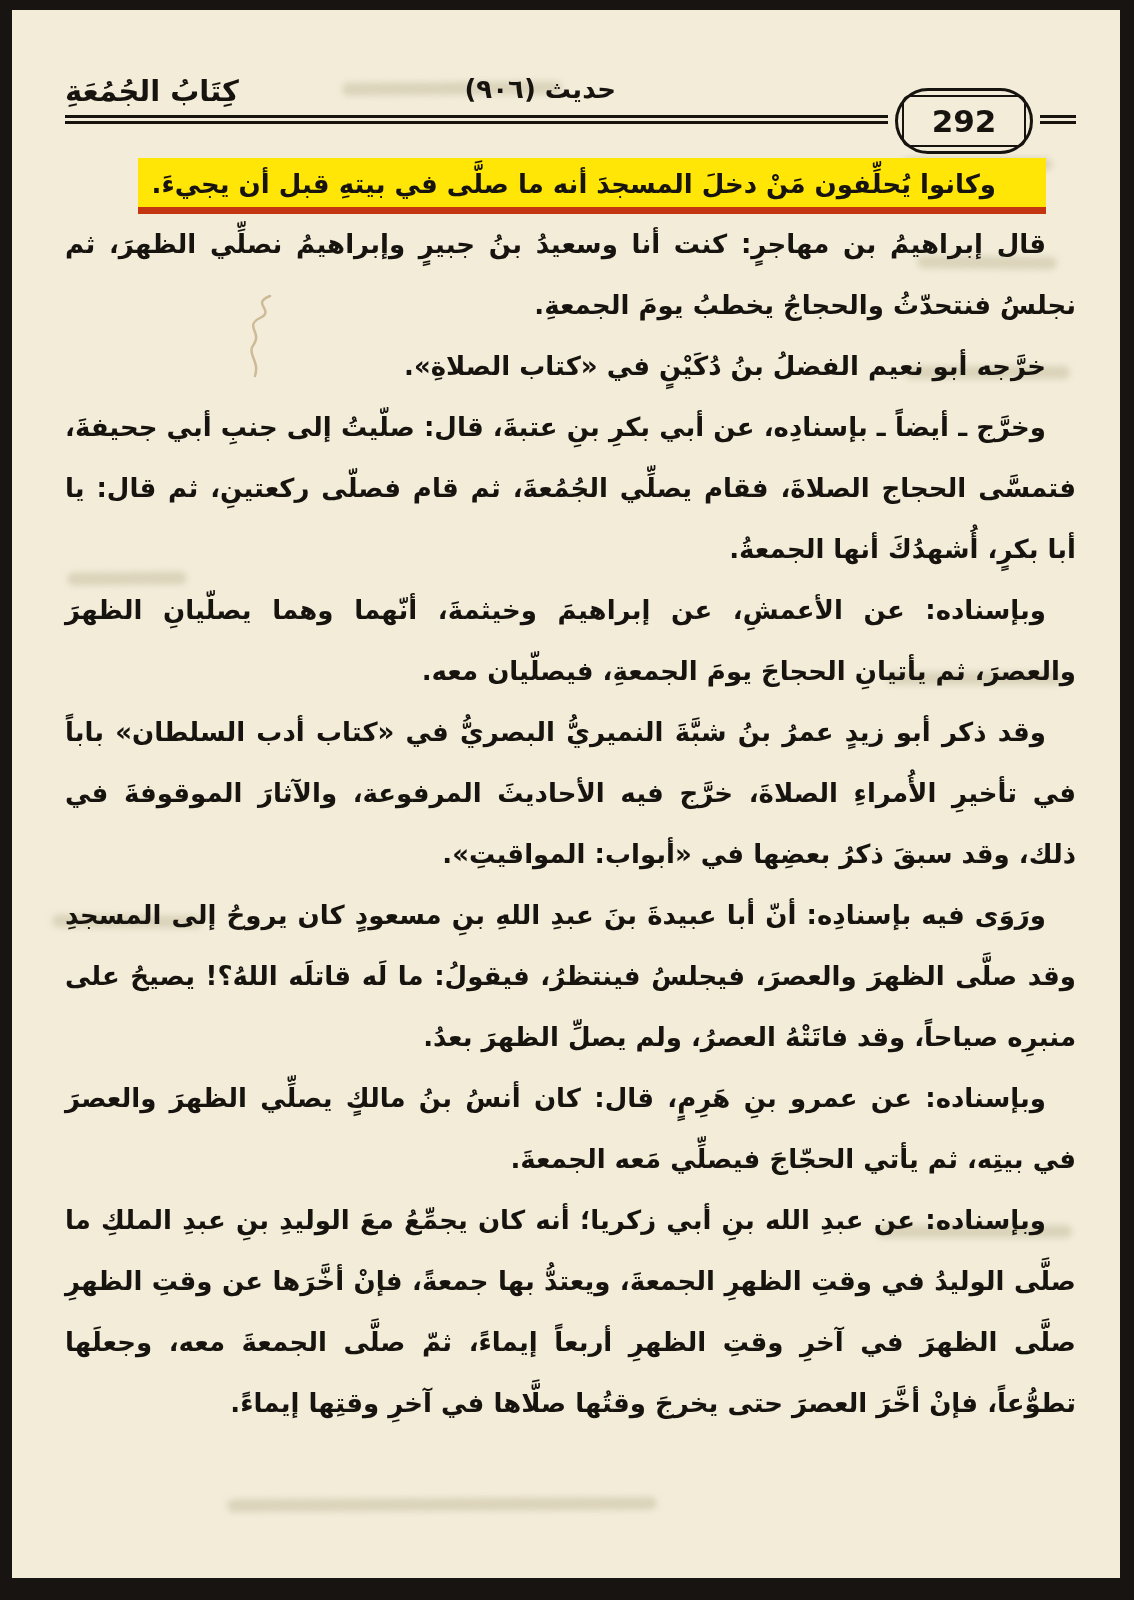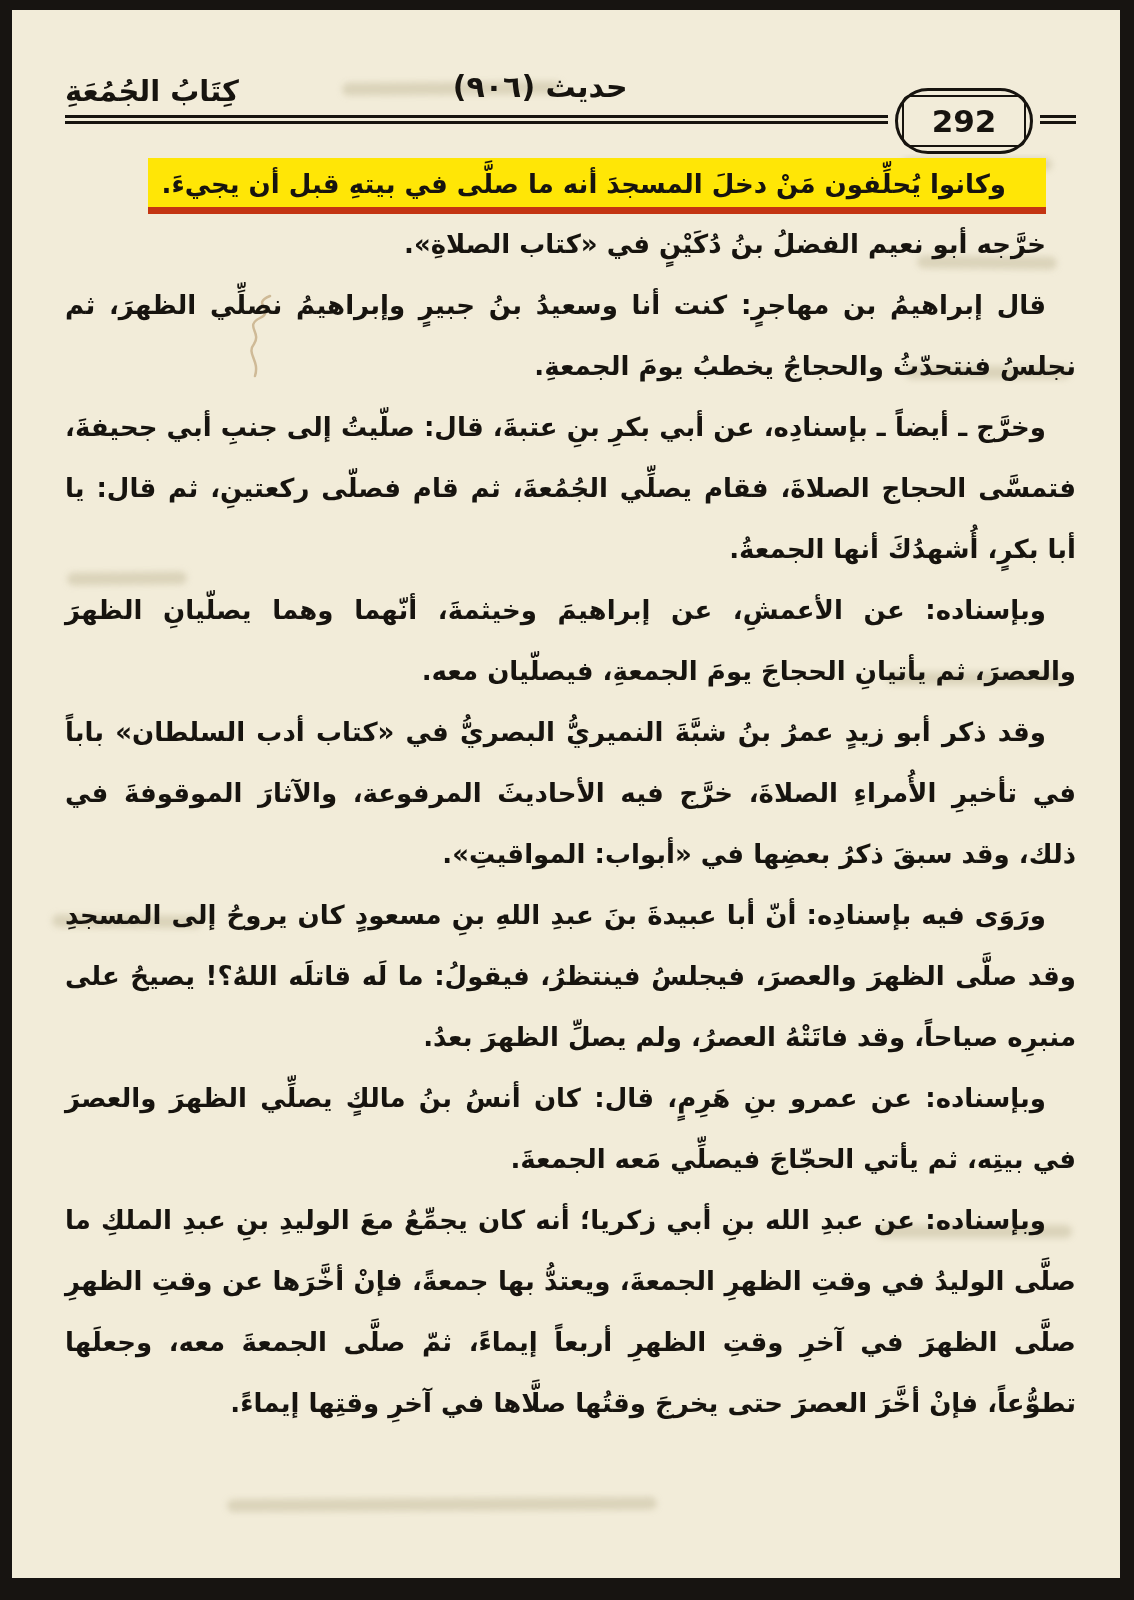--- a/index.html
+++ b/index.html
@@ -30,21 +30,21 @@
     z-index:3;
   }
   .book-title{
     position:absolute;left:0;bottom:16px;
     font-size:29px;font-weight:bold;
     direction:rtl;
   }
   .hadith-no{
     position:absolute;left:47%;transform:translateX(-50%);
     bottom:20px;
-    font-size:30px;font-weight:bold;
+    font-size:26px;font-weight:bold;
     direction:rtl;
     margin-top:35px;
   }
   .rule{
     position:absolute;left:0;right:0;bottom:0;
     height:9px;box-sizing:border-box;
     border-top:3px solid var(--ink,#17140f);
     border-bottom:3px solid var(--ink,#17140f);
   }
   .badge-wrap{
@@ -79,21 +79,21 @@
     line-height:61px;
   }
   .hl-line{
     margin:0 0 12px;
     line-height:1.25;
     text-align:right;
   }
   .hl{
     display:inline-block;
     background:var(--highlight,#ffe606);
-    padding:10px 10px 6px 14px;
+    padding:10px 20px 6px 14px;
     border-bottom:7px solid var(--underline_red,#c43512);
     font-size:26px;
   }
   .body-text p{
     margin:0;
     text-indent:30px;
   }
   
   .ghost{
     position:absolute;
@@ -138,22 +138,22 @@
         <div class="page-badge">
           <div class="badge-inner">292</div>
         </div>
       </div>
     </header>
 
     <main class="body-text">
       <p class="hl-line">
         <span class="hl">وكانوا يُحلِّفون مَنْ دخلَ المسجدَ أنه ما صلَّى في بيتهِ قبل أن يجيءَ.</span>
       </p>
+      <p>قال إبراهيمُ بن مهاجرٍ: كنت أنا وسعيدُ بنُ جبيرٍ وإبراهيمُ نصلِّي الظهرَ، ثم نجلسُ فنتحدّثُ والحجاجُ يخطبُ يومَ الجمعةِ.</p>
       <p>خرَّجه أبو نعيم الفضلُ بنُ دُكَيْنٍ في «كتاب الصلاةِ».</p>
-      <p>قال إبراهيمُ بن مهاجرٍ: كنت أنا وسعيدُ بنُ جبيرٍ وإبراهيمُ نصلِّي الظهرَ، ثم نجلسُ فنتحدّثُ والحجاجُ يخطبُ يومَ الجمعةِ.</p>
       <p>وخرَّج ـ أيضاً ـ بإسنادِه، عن أبي بكرِ بنِ عتبةَ، قال: صلّيتُ إلى جنبِ أبي جحيفةَ، فتمسَّى الحجاج الصلاةَ، فقام يصلِّي الجُمُعةَ، ثم قام فصلّى ركعتينِ، ثم قال: يا أبا بكرٍ، أُشهدُكَ أنها الجمعةُ.</p>
       <p>وبإسناده: عن الأعمشِ، عن إبراهيمَ وخيثمةَ، أنّهما وهما يصلّيانِ الظهرَ والعصرَ، ثم يأتيانِ الحجاجَ يومَ الجمعةِ، فيصلّيان معه.</p>
       <p>وقد ذكر أبو زيدٍ عمرُ بنُ شبَّةَ النميريُّ البصريُّ في «كتاب أدب السلطان» باباً في تأخيرِ الأُمراءِ الصلاةَ، خرَّج فيه الأحاديثَ المرفوعة، والآثارَ الموقوفةَ في ذلك، وقد سبقَ ذكرُ بعضِها في «أبواب: المواقيتِ».</p>
       <p>ورَوَى فيه بإسنادِه: أنّ أبا عبيدةَ بنَ عبدِ اللهِ بنِ مسعودٍ كان يروحُ إلى المسجدِ وقد صلَّى الظهرَ والعصرَ، فيجلسُ فينتظرُ، فيقولُ: ما لَه قاتلَه اللهُ؟! يصيحُ على منبرِه صياحاً، وقد فاتَتْهُ العصرُ، ولم يصلِّ الظهرَ بعدُ.</p>
       <p>وبإسناده: عن عمرو بنِ هَرِمٍ، قال: كان أنسُ بنُ مالكٍ يصلِّي الظهرَ والعصرَ في بيتِه، ثم يأتي الحجّاجَ فيصلِّي مَعه الجمعةَ.</p>
       <p>وبإسناده: عن عبدِ الله بنِ أبي زكريا؛ أنه كان يجمِّعُ معَ الوليدِ بنِ عبدِ الملكِ ما صلَّى الوليدُ في وقتِ الظهرِ الجمعةَ، ويعتدُّ بها جمعةً، فإنْ أخَّرَها عن وقتِ الظهرِ صلَّى الظهرَ في آخرِ وقتِ الظهرِ أربعاً إيماءً، ثمّ صلَّى الجمعةَ معه، وجعلَها تطوُّعاً، فإنْ أخَّرَ العصرَ حتى يخرجَ وقتُها صلَّاها في آخرِ وقتِها إيماءً.</p>
 
     </main>
 
   </div>

